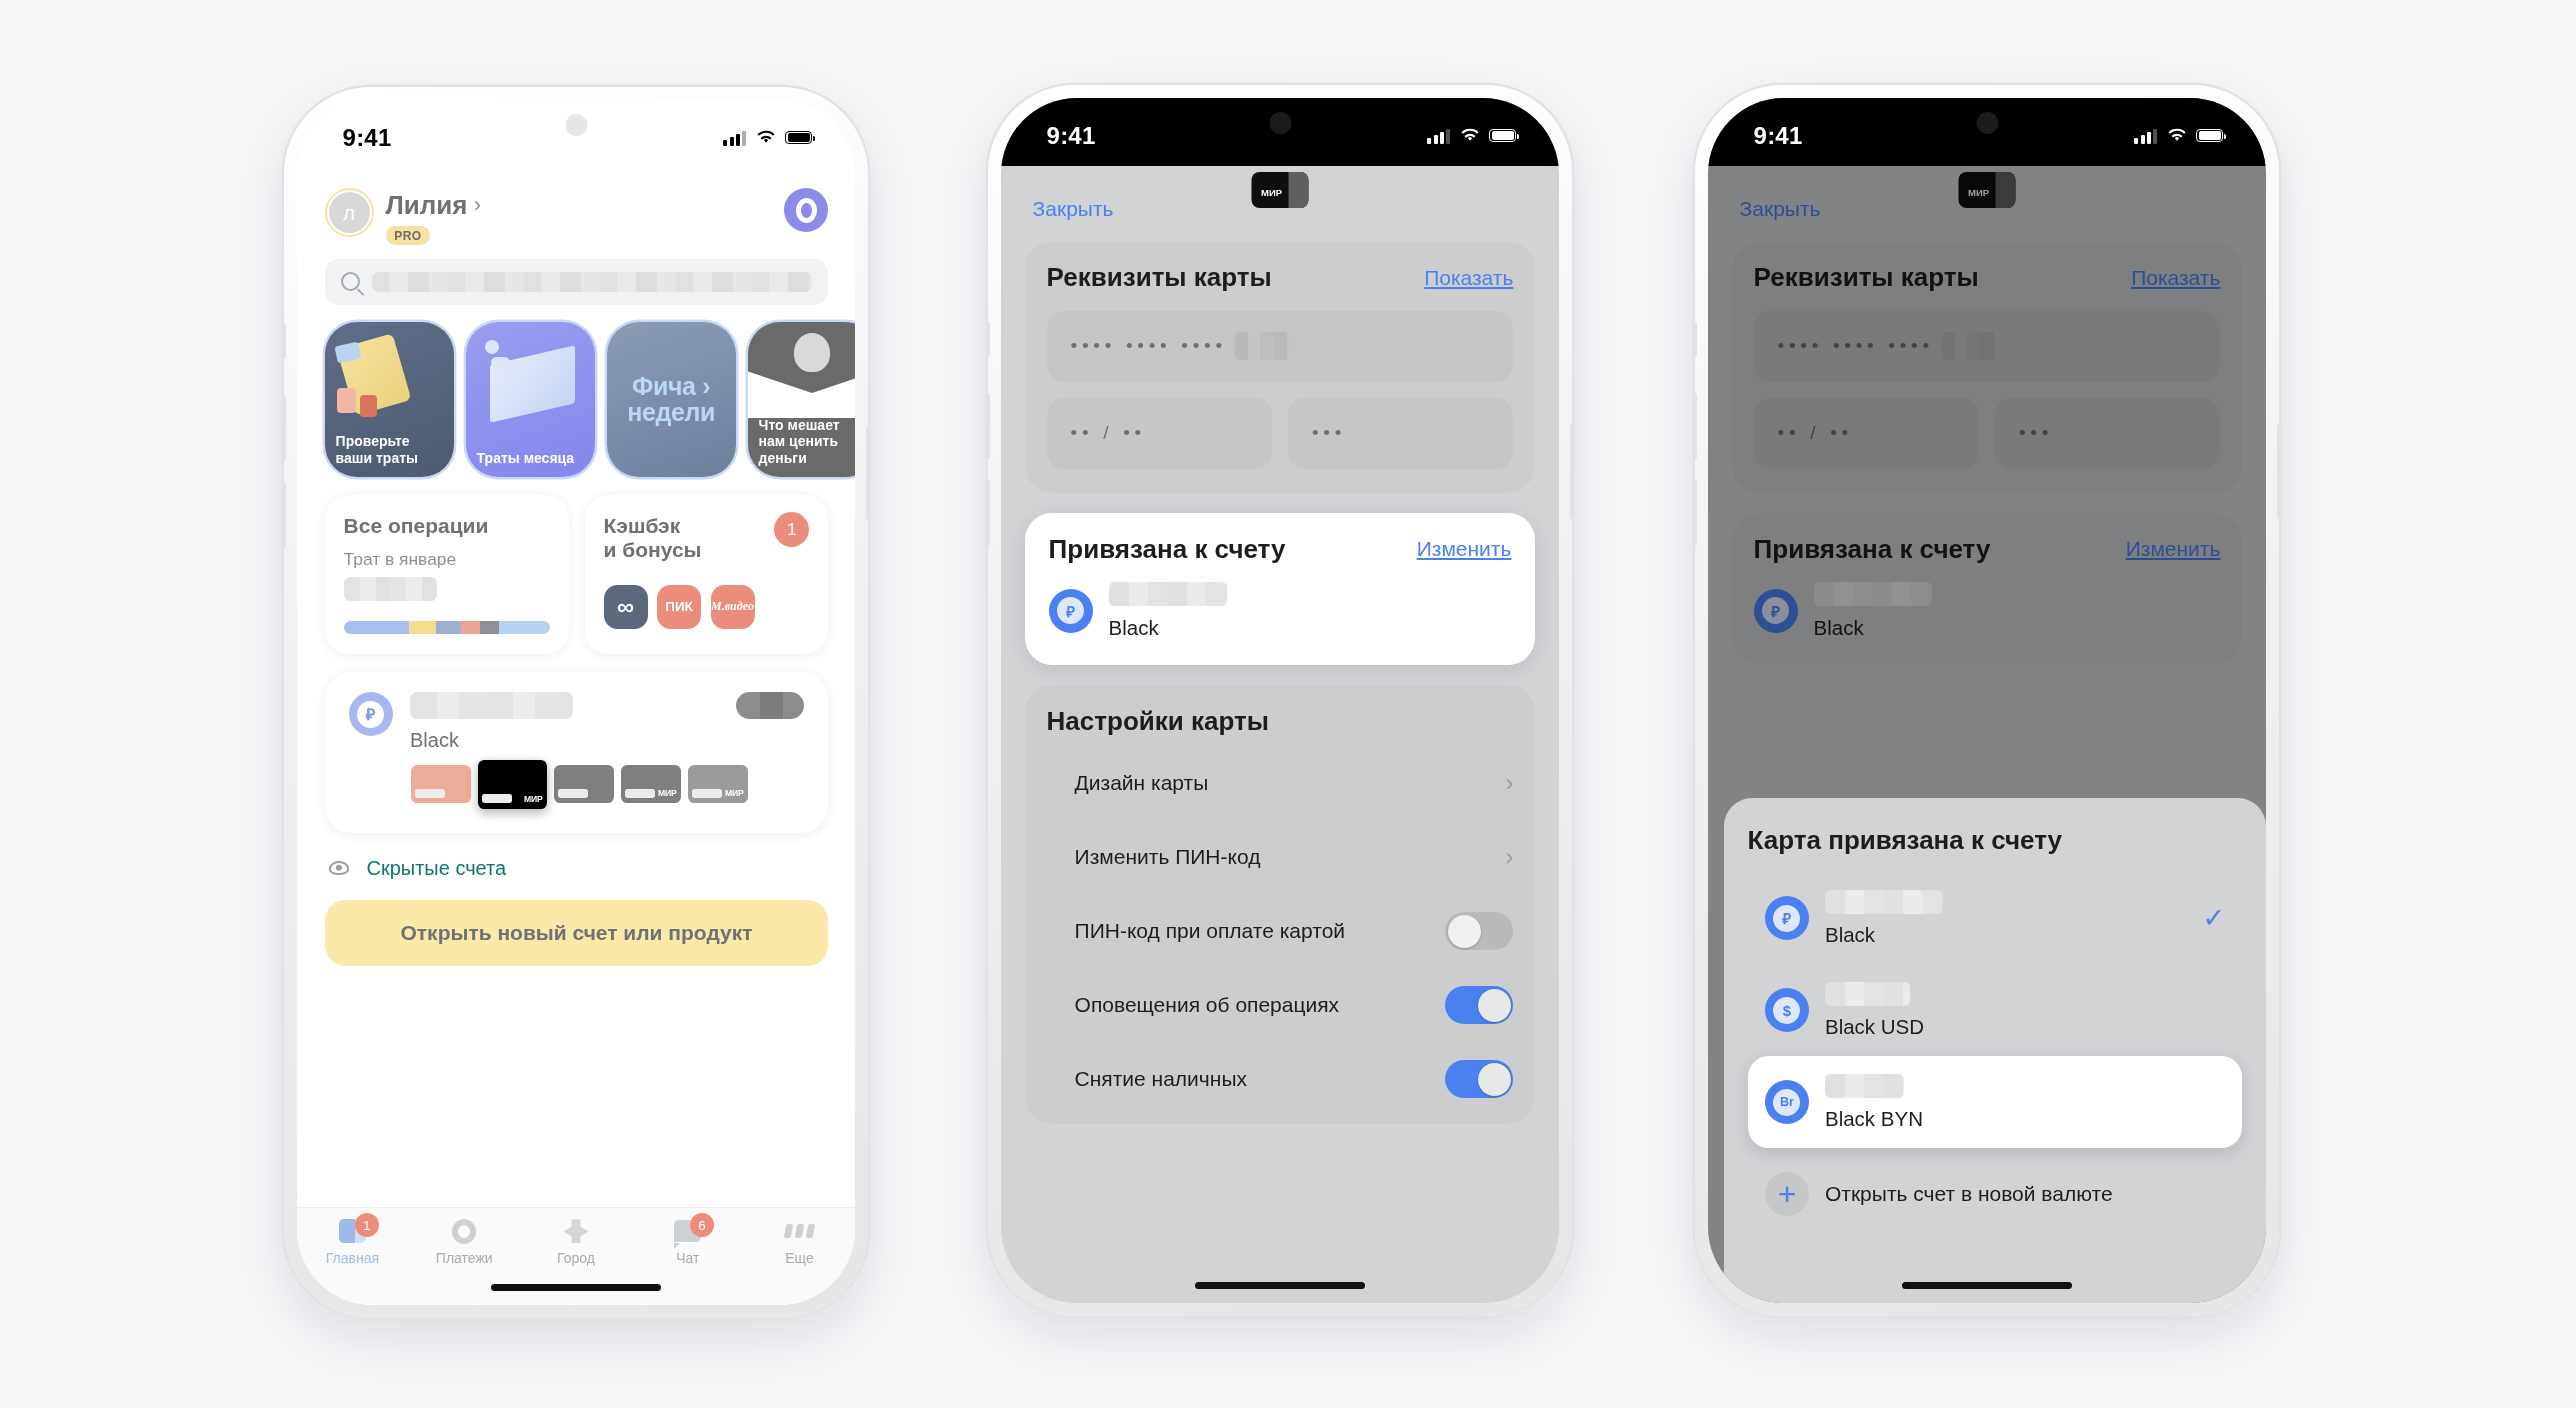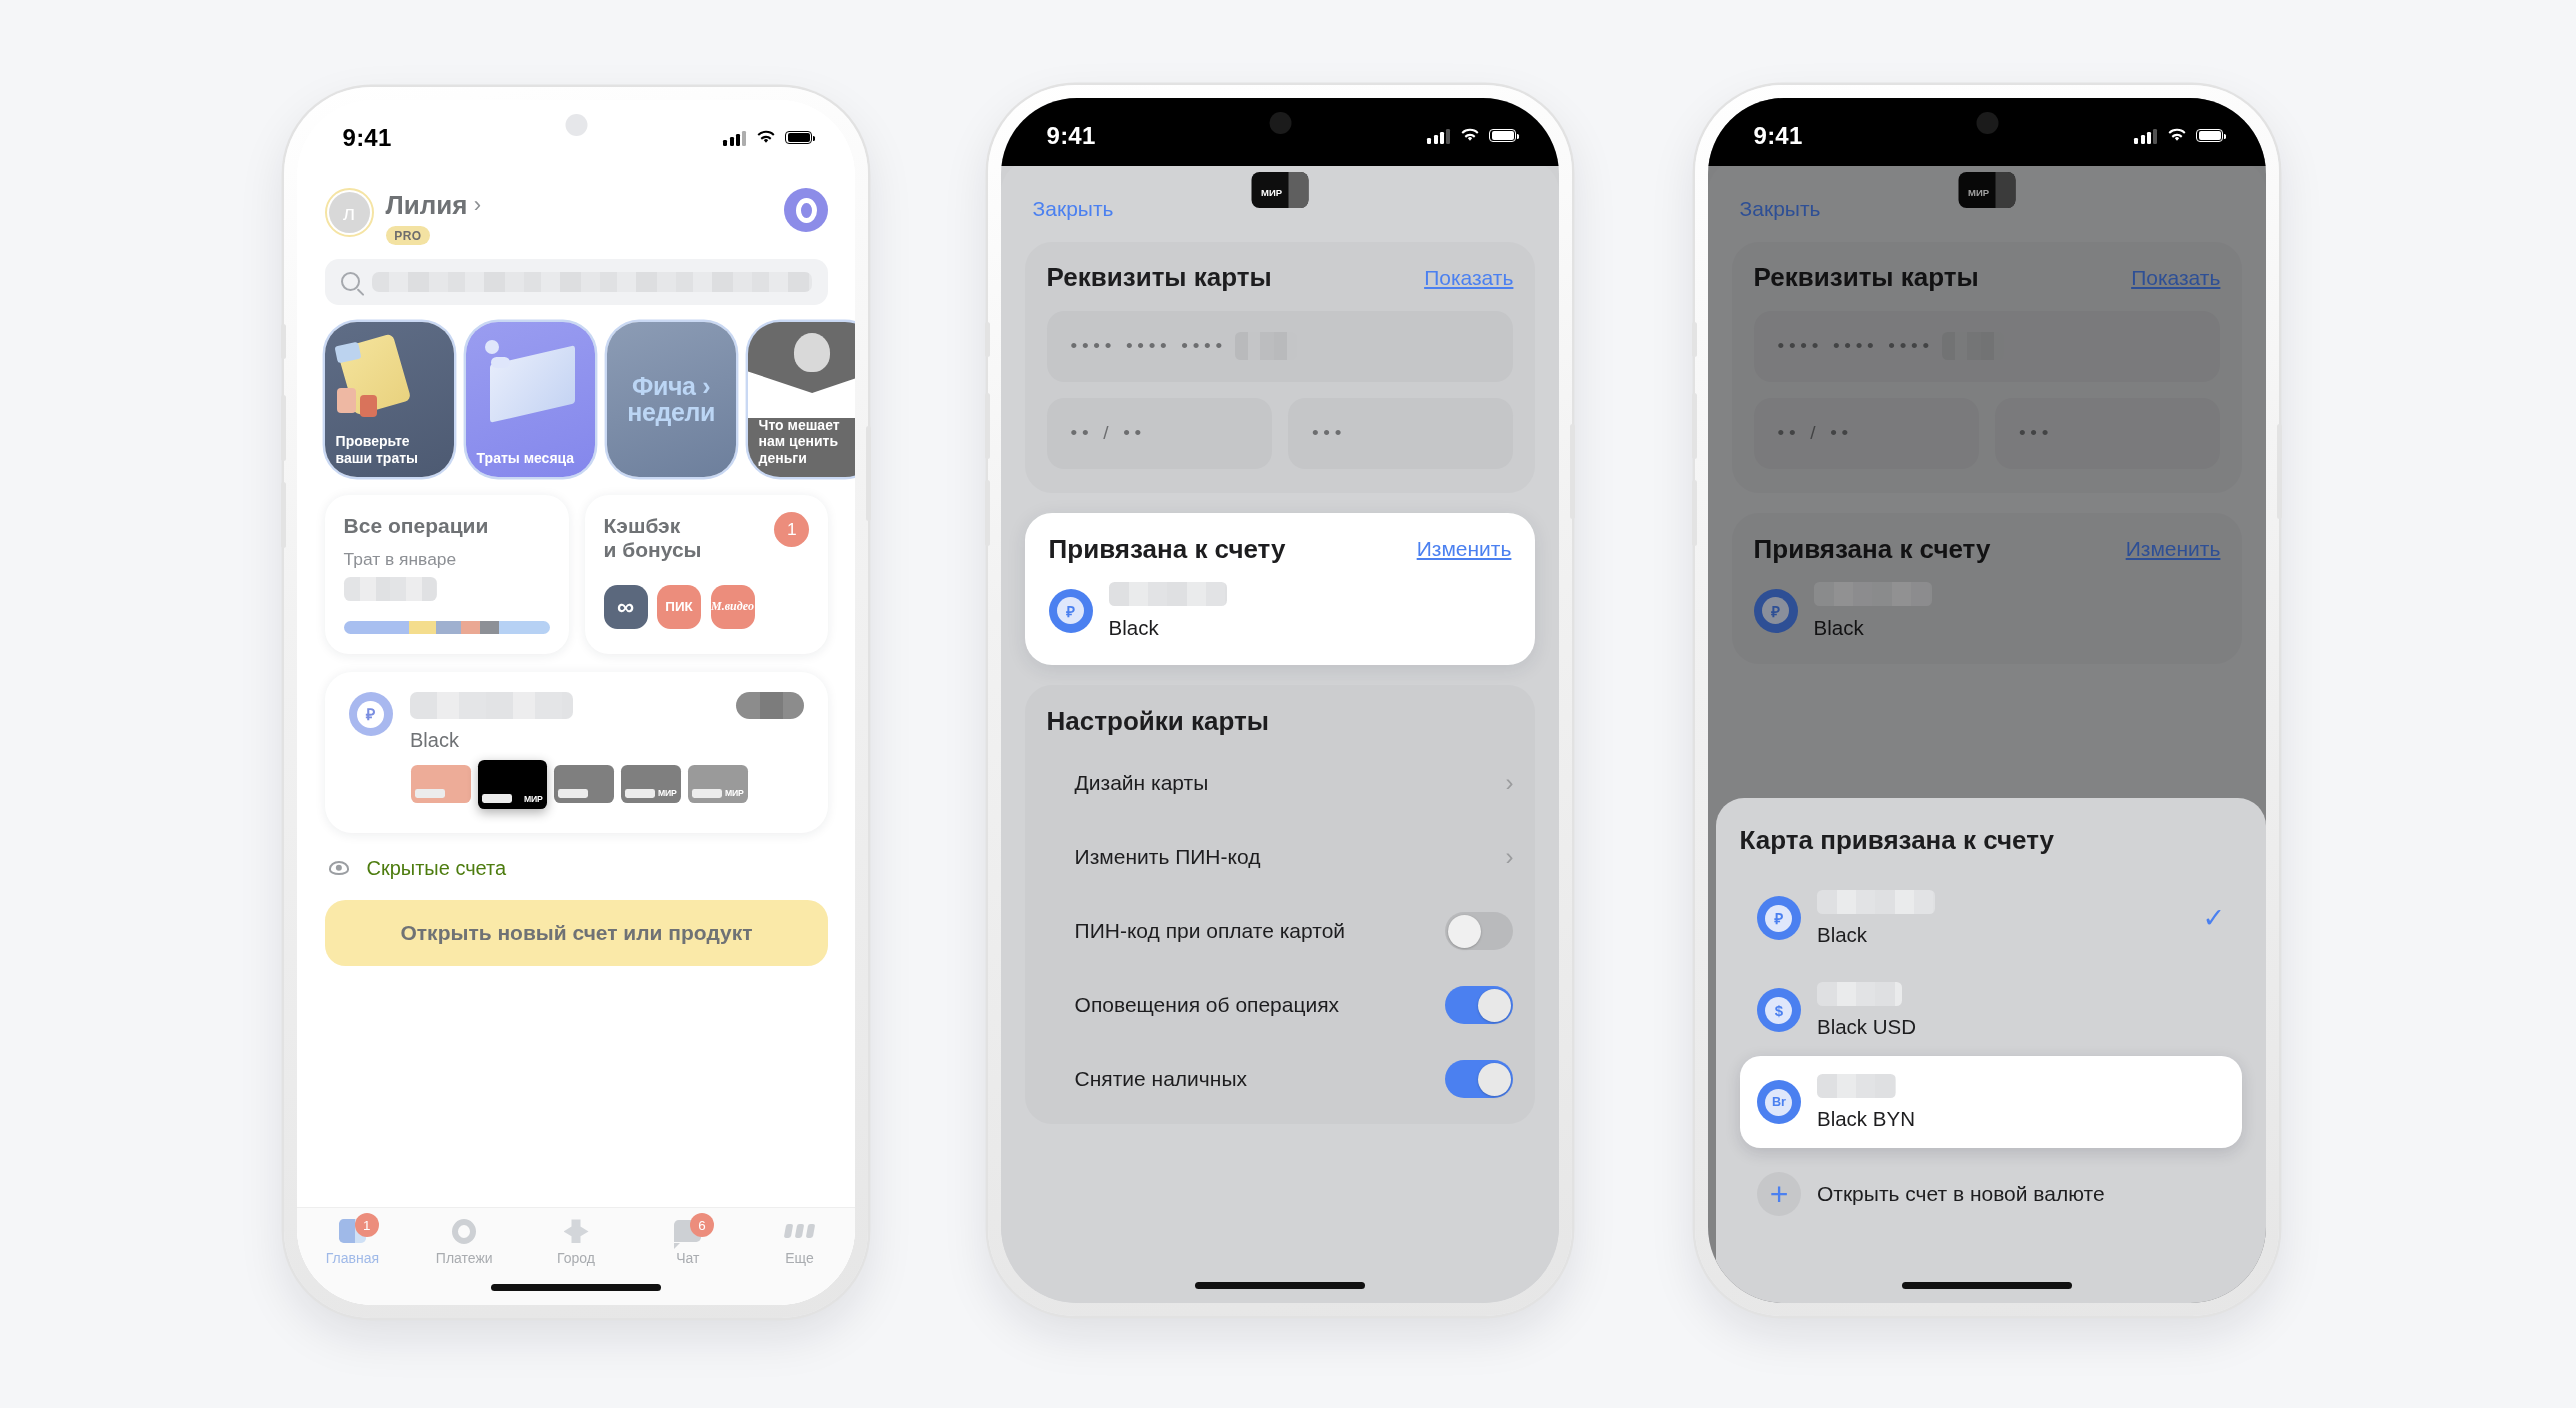--- a/index.html
+++ b/index.html
@@ -156,21 +156,21 @@
   .mc .strip { position:absolute; left:4.7px; bottom:5.5px; width: 30px; height:8.7px; border-radius:2.4px; background:#ececec; }
   .mc .mir { position:absolute; right:4px; bottom:4.7px; font-size:8.7px;font-weight:800;color:#fff;letter-spacing:-0.2px;}
   .mc.a { background:#edac98; }
   .mc.b { background:#000; width: 69px; height: 49px; z-index:3; box-shadow: 0 3.2px 11px rgba(0,0,0,.3);}
   .mc.c, .mc.d { background:#7f7f7f; }
   .mc.e { background:#9a9a9a; }
 
   .hidden-row { display:flex; align-items:center; gap:17.4px; padding: 24px 28px 0 32px; }
   .eye { width: 20.5px; height: 13.4px; border-radius: 50%/60% 60% 40% 40%; border:2.4px solid #9b9ea2; position:relative; }
   .eye::after { content:''; position:absolute; left:50%;top:50%;transform:translate(-50%,-50%); width:6.3px;height:6.3px;border-radius:50%;background:#9b9ea2;}
-  .hidden-row span { font-size: 20px; color:#4d7c0f; }
+  .hidden-row span { font-size: 20px; color:#0f766e; }
 
   .cta { margin: 20.5px 27px 0 28px; height: 66px; border-radius: 20.5px; background:#fae9a8;
      display:flex; align-items:center; justify-content:center; font-size: 21px; font-weight:700; color:#6f7275;}
 
   .tabbar { position: absolute; left:0; right:0; bottom: 0; height: 98px; background:#fafafa;
      border-top: 0.8px solid #eeeeee; display:flex; align-items:flex-start; padding-top: 9.5px; }
   .tab { flex: 1; display:flex; flex-direction:column; align-items:center; gap: 5.5px; position: relative; }
   .tab .lbl { font-size: 14px; color:#a9acb0; }
   .tab.active .lbl { color:#9fb9e8; }
   .tab .badge { position:absolute; top:-4.7px; left: 52%; width: 24px; height:24px; border-radius:50%;
@@ -223,21 +223,21 @@
   .list h2 { font-size: 26px; font-weight:700; color:#1d1d1f; margin-bottom: 9.5px; }
   .row { display:flex; align-items:center; height: 74px; font-size: 21px; color:#1d1d1f;margin-left:28px; }
   .row .chev { margin-left:auto; color:#9b9c9e; font-size: 24px; }
   .toggle { margin-left:auto; width: 68px; height: 38px; border-radius: 20.5px; position:relative; flex:none; }
   .toggle i { position:absolute; top:2.4px; width:33px;height:33px;border-radius:50%;background:#e8e8e8; box-shadow:0 0.8px 2.4px rgba(0,0,0,.25);}
   .toggle.on { background:#4b80f0; } .toggle.on i { right: 2.4px; }
   .toggle.off { background:#b9babc; } .toggle.off i { left: 2.4px; background:#f0f0f0; }
 
   
   .dim { position:absolute; inset:0; background: rgba(0,0,0,.38); z-index: 20; }
-  .bottom-sheet { position:absolute; left:8px; right:0; bottom:0; z-index: 25; height: 505px;
+  .bottom-sheet { position:absolute; left:16px; right:0; bottom:0; z-index: 25; height: 505px;
      background:#d2d3d5; border-radius: 28px 28px 0 0; padding: 27px 24px 0; }
   .bottom-sheet h2 { font-size: 26px; font-weight:700; color:#1d1d1f; }
   .opt { display:flex; align-items:center; gap: 16px; height: 92px; padding: 0 17.4px; }
   .opt.sel { background:#fff; border-radius: 20.5px; box-shadow: 0 4.7px 16px rgba(20,24,40,.14); }
   .opt .check { margin-left:auto; color:#4b80f0; font-size: 27px; }
   .opt .plus-ic { width: 44px; height: 44px; border-radius:50%; background:#c6c7c9; color:#4b80f0;
      display:flex;align-items:center;justify-content:center; font-size: 32px; font-weight:300; flex:none;}
   .opt .plain { font-size: 21px; color:#1d1d1f; }
 </style>
 </head>

